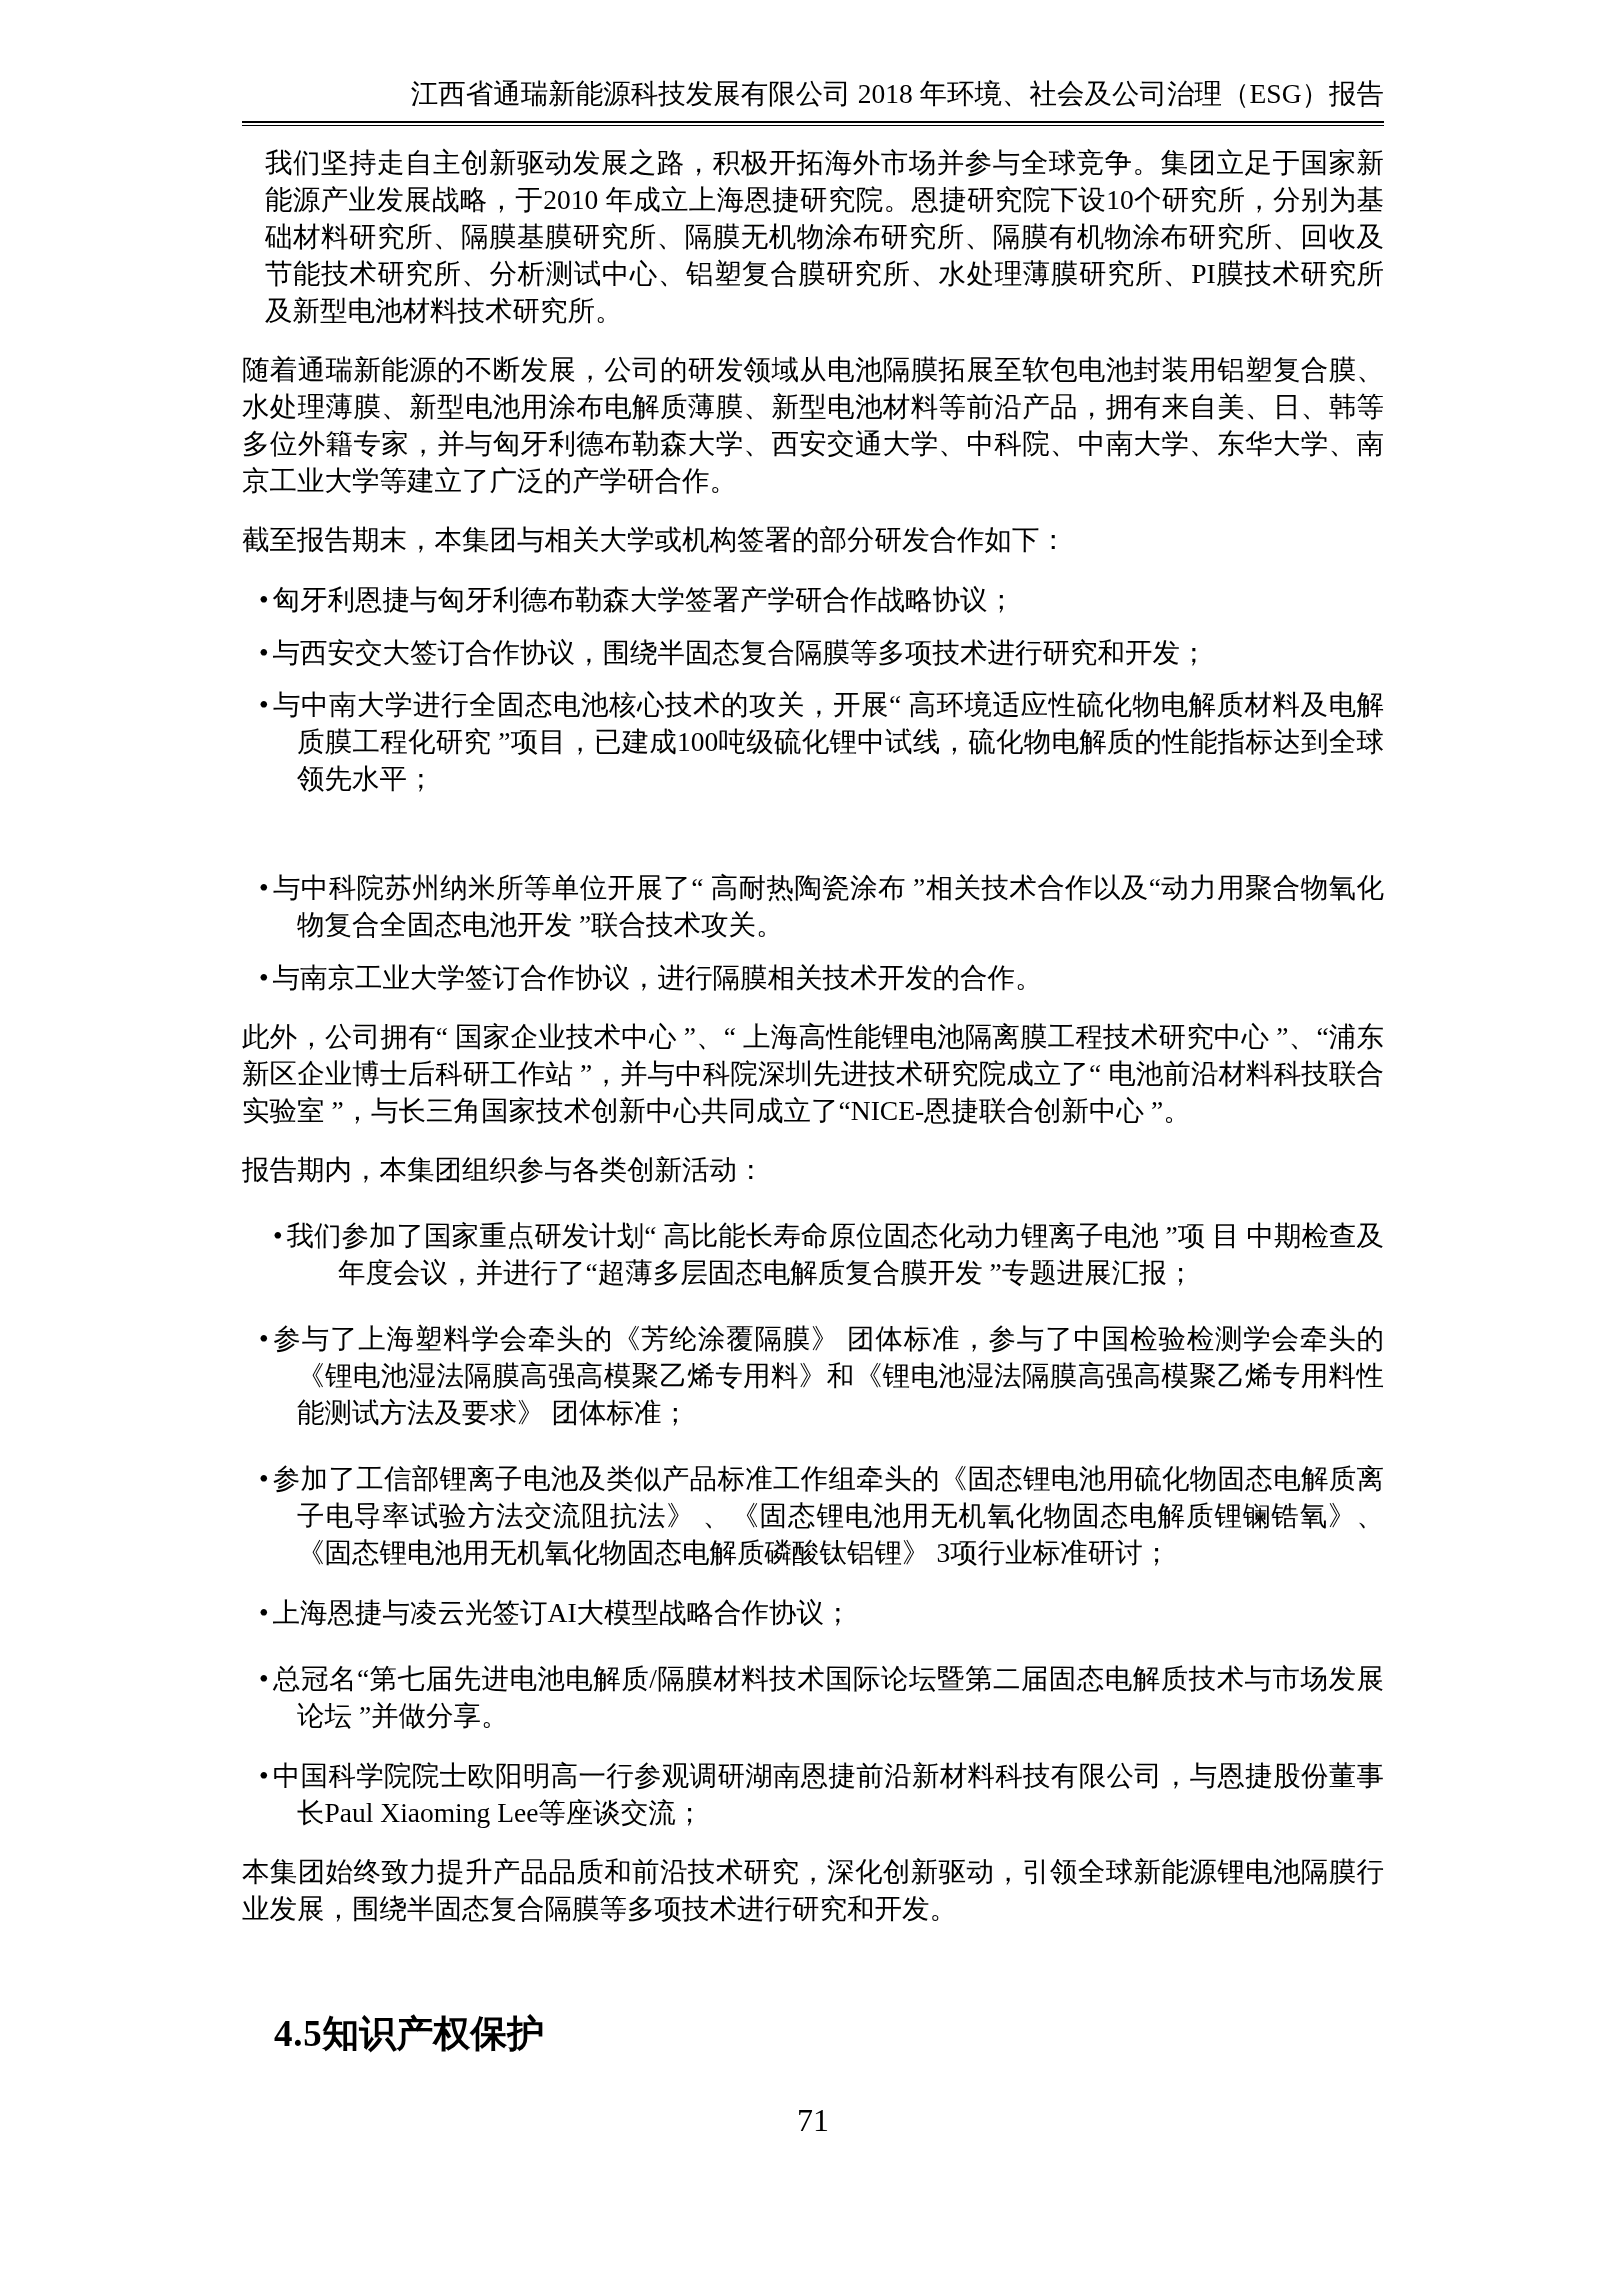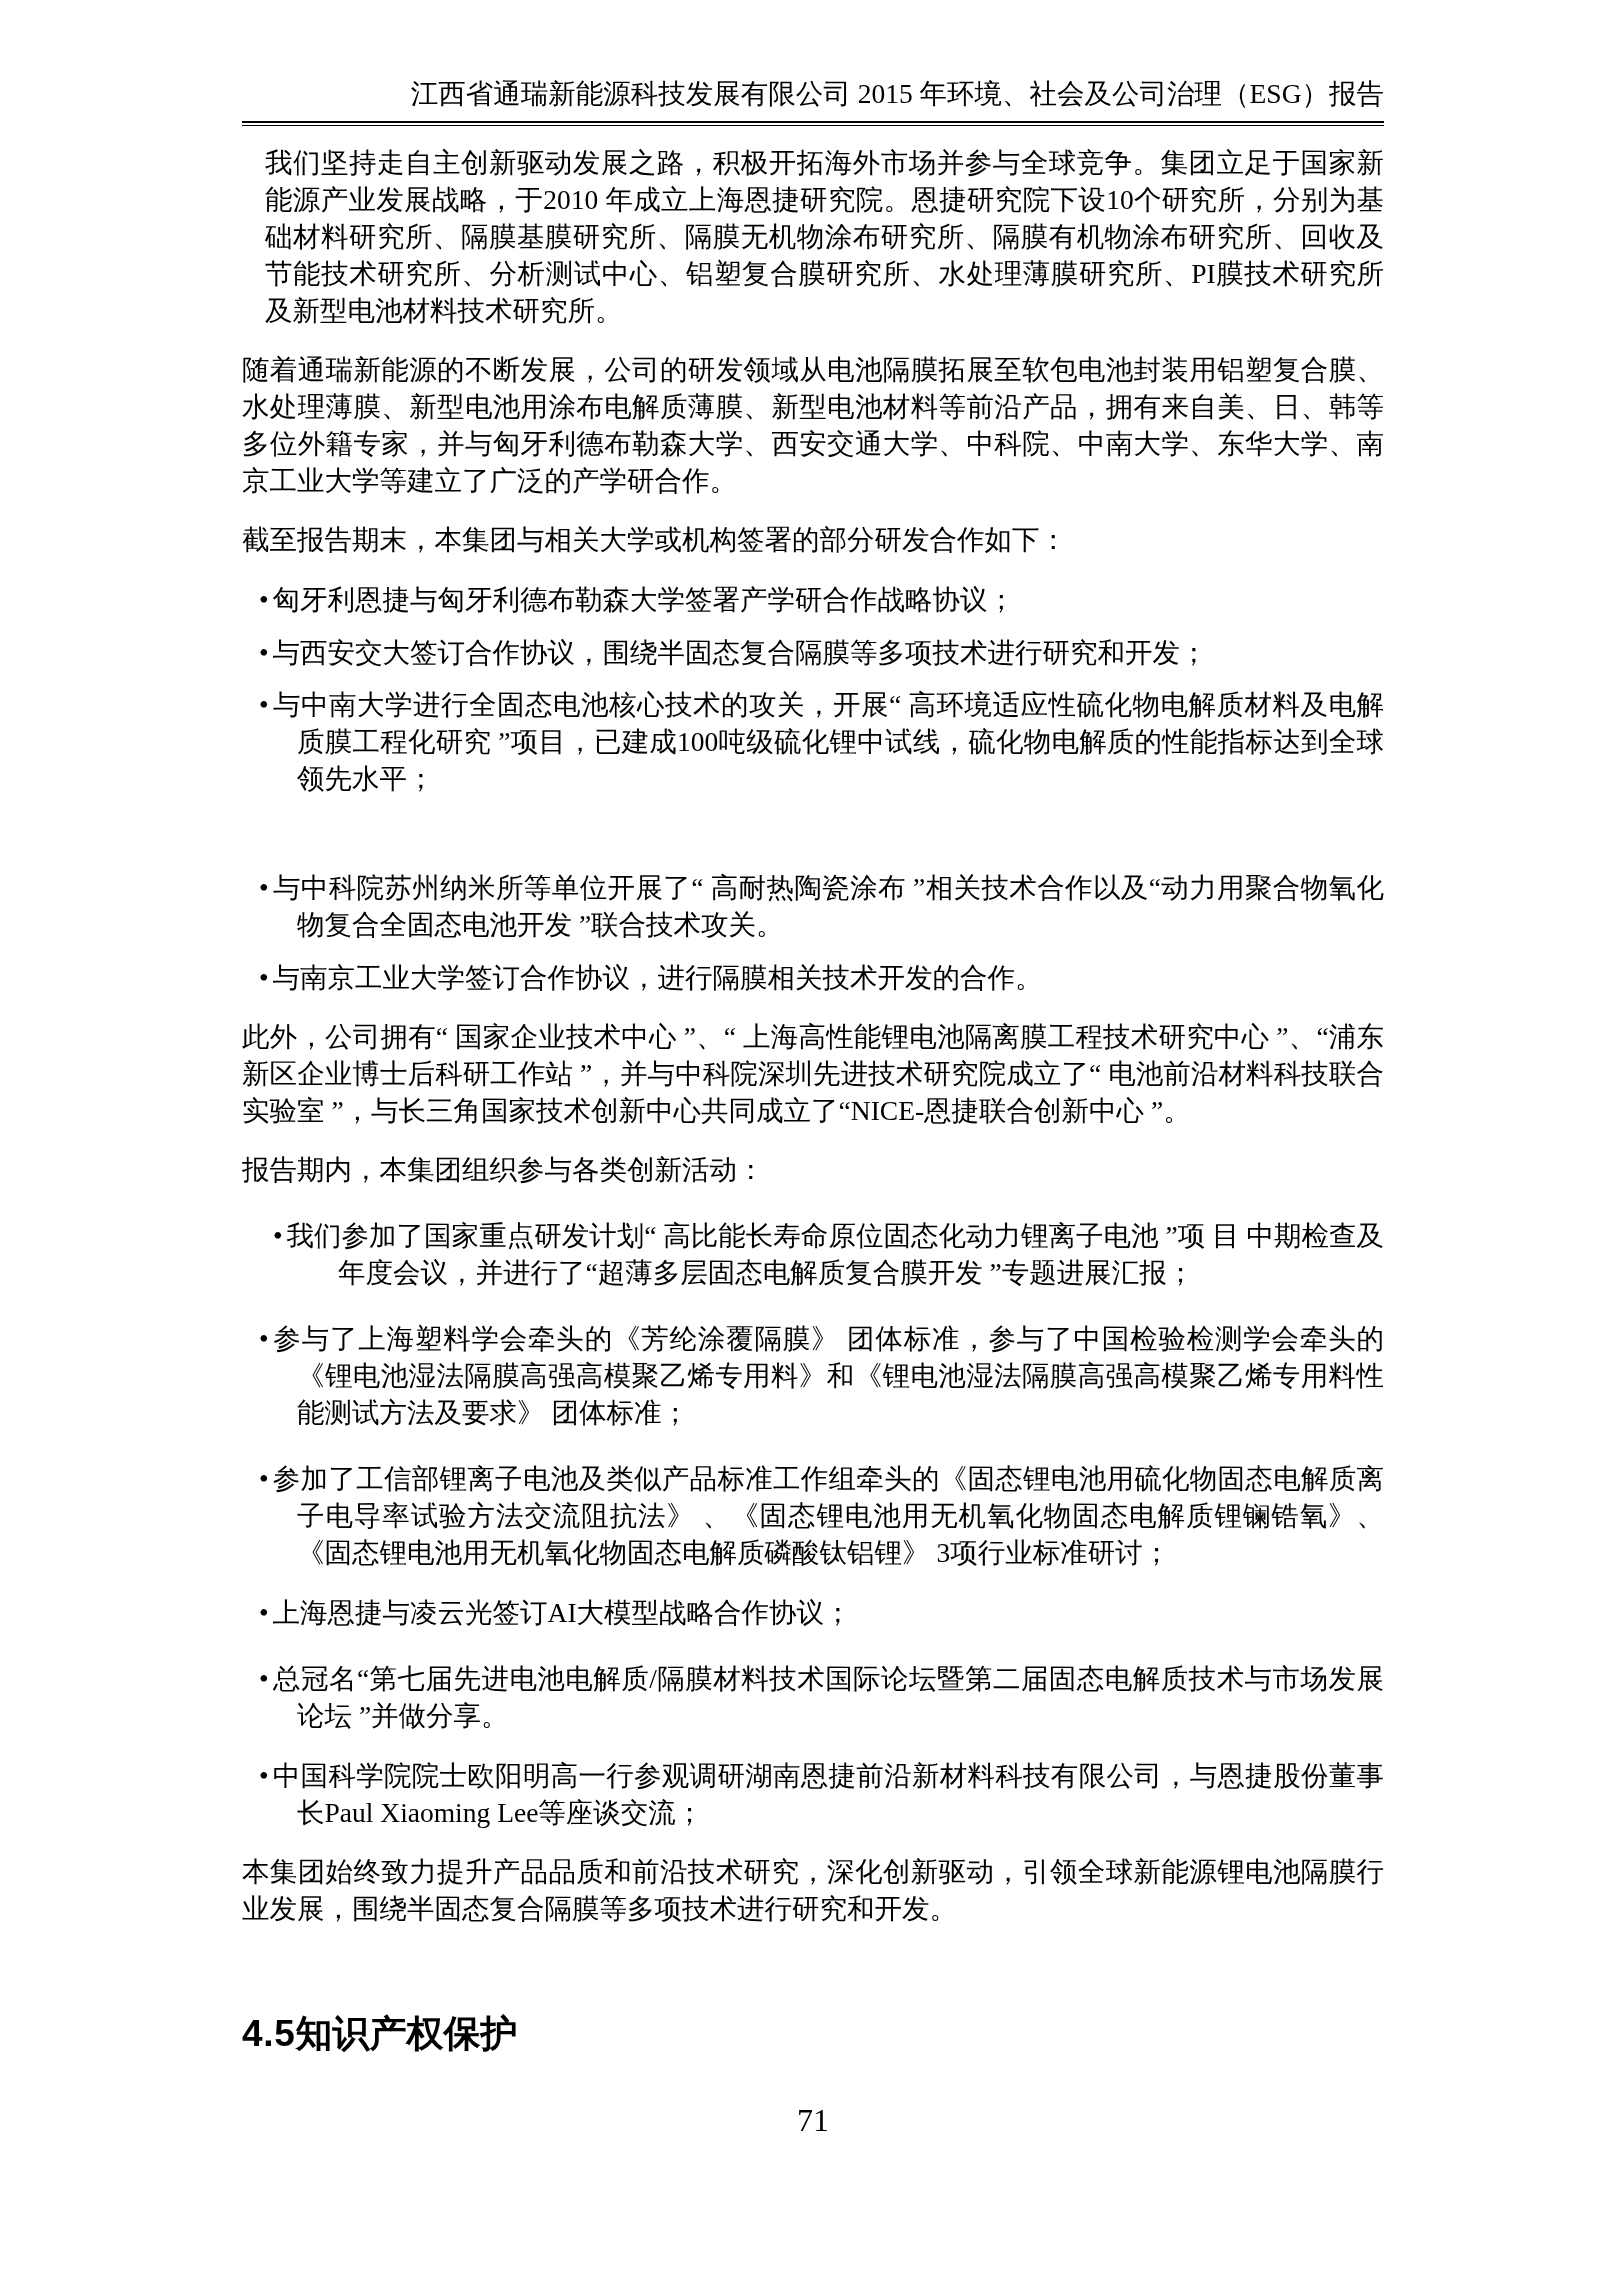--- a/index.html
+++ b/index.html
@@ -60,36 +60,37 @@
     padding-left: 96px;
     text-indent: -65px;
   }
   .section-heading {
     margin: 85px 0 0 0;
     font-size: 37px;
     font-weight: bold;
     line-height: 1.2;
   }
   .section-heading .num {
-    font-family: Liberation Sans, sans-serif;
+    font-family: Liberation Serif, serif;
     letter-spacing: 0.7px;
+    margin-left: 32px;
   }
   .page-number {
     margin-top: 46px;
     text-align: center;
     font-size: 32px;
   }
 </style>
 </head>
 <body>
 
 <div class="sheet">
 
   <div class="doc-header">
-    <div>江西省通瑞新能源科技发展有限公司 2015 年环境、社会及公司治理（ESG）报告</div>
+    <div>江西省通瑞新能源科技发展有限公司 2018 年环境、社会及公司治理（ESG）报告</div>
     <div class="header-rule"></div>
   </div>
 
   <div class="doc-body">
 
     <div class="p first">我们坚持走自主创新驱动发展之路，积极开拓海外市场并参与全球竞争。集团立足于国家新能源产业发展战略，于2010 年成立上海恩捷研究院。恩捷研究院下设10个研究所，分别为基础材料研究所、隔膜基膜研究所、隔膜无机物涂布研究所、隔膜有机物涂布研究所、回收及节能技术研究所、分析测试中心、铝塑复合膜研究所、水处理薄膜研究所、PI膜技术研究所及新型电池材料技术研究所。</div>
 
     <div class="p">随着通瑞新能源的不断发展，公司的研发领域从电池隔膜拓展至软包电池封装用铝塑复合膜、水处理薄膜、新型电池用涂布电解质薄膜、新型电池材料等前沿产品，拥有来自美、日、韩等多位外籍专家，并与匈牙利德布勒森大学、西安交通大学、中科院、中南大学、东华大学、南京工业大学等建立了广泛的产学研合作。</div>
 
     <div class="p">截至报告期末，本集团与相关大学或机构签署的部分研发合作如下：</div>

